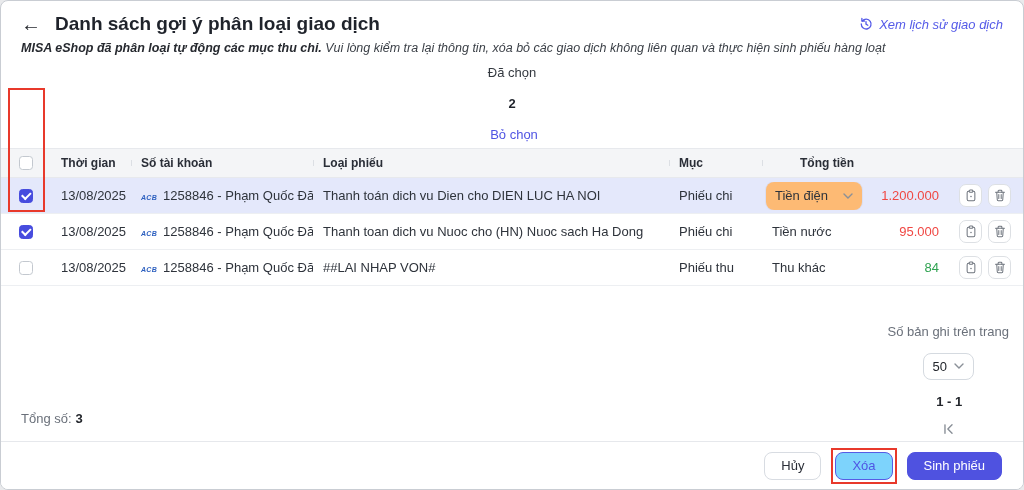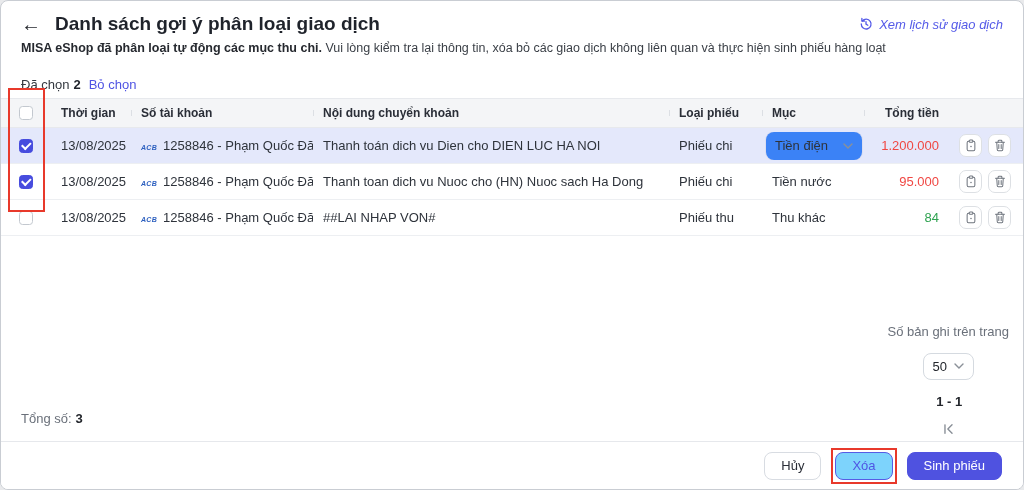--- a/index.html
+++ b/index.html
@@ -11,23 +11,23 @@
     color:#2e333b;
   }
   
   .top { padding:12px 20px 0 20px; }
   .title-row { display:flex; align-items:center; justify-content:space-between; }
   .title-left { display:flex; align-items:center; gap:14px; }
   .back-btn { font-size:20px; color:#23262c; cursor:pointer; line-height:1; }
   .page-title { font-size:19px; font-weight:bold; color:#1f232b; }
   .history-link { display:flex; align-items:center; gap:6px; font-size:13px; font-style:italic;
                   color:#545ae8; cursor:pointer; }
-  .subtitle { margin-top:6px; font-size:12.5px; color:#3a3f46; }
+  .subtitle { margin-top:6px; font-size:12.5px; font-style:italic; color:#3a3f46; }
   .subtitle b { color:#26292f; }
-  .selection-row { margin-top:22px; font-size:13px; color:#33383f; display:flex; gap:4px; align-items:center; }
+  .selection-row { margin-top:10px; font-size:13px; color:#33383f; display:flex; gap:16px; align-items:center;flex-direction:column; }
   .selection-row b { color:#1f232b; }
   .clear-link { color:#4f54e3; cursor:pointer; margin-left:4px; }
   
   .table { margin-top:6px; width:100%; font-size:13px; }
   .tr, .thead {
     display:grid;
     grid-template-columns:50px 80px 182px 1fr 93px 102px 85px 74px;
     align-items:center;
   }
   .thead { background:#f4f5f7; height:30px; border-top:1px solid #e7e9ed; border-bottom:1px solid #e7e9ed;
@@ -39,21 +39,21 @@
   .tr.selected { background:#e4e8fb; }
   .td { padding:0 10px; white-space:nowrap; overflow:hidden; color:#2e333b; }
   .cell-check { display:flex; justify-content:center; padding:0; }
   .checkbox { width:14px; height:14px; border:1.5px solid #c3c8cf; border-radius:3.5px; background:#fff;
               display:inline-flex; align-items:center; justify-content:center; cursor:pointer; }
   .checkbox.checked { background:#474cde; border-color:#474cde; }
   .checkbox.checked::after { content:""; width:7px; height:3.5px; border-left:2px solid #fff;
               border-bottom:2px solid #fff; transform:rotate(-45deg) translate(0.5px,-1px); }
   .bank-badge { font-size:7px; font-weight:bold; color:#2c5fbf; letter-spacing:0.3px; margin-right:6px;
                 font-style:italic; }
-  .select-pill { display:flex; align-items:center; justify-content:space-between; background:#3b82f6;
+  .select-pill { display:flex; align-items:center; justify-content:space-between; background:#fdba74;
                  border-radius:8px; height:28px; padding:0 9px; width:96px; cursor:pointer;
                  box-shadow:0 0 0 1px rgba(0,0,0,0.04); }
   .amount-out { color:#f04743; }
   .amount-in { color:#2fa351; }
   .cell-actions { display:flex; gap:6px; justify-content:flex-end; padding-right:12px; }
   .icon-btn { width:25px; height:23px; border:1px solid #dde0e4; border-radius:7px; background:#fff;
               display:flex; align-items:center; justify-content:center; cursor:pointer; }
   
   .list-footer { position:absolute; left:20px; right:14px; top:402px; height:30px;
                  display:flex; align-items:center; justify-content:space-between; font-size:13px; }
@@ -111,21 +111,20 @@
     </div>
   </div>
 
   <div class="table">
     <div class="thead">
       <div class="th cell-check">
         <span class="checkbox"></span>
       </div>
       <div class="th">Thời gian</div>
       <div class="th divider">Số tài khoản</div>
-      <div class="th divider">Nội dung chuyển khoản</div>
       <div class="th divider">Loại phiếu</div>
       <div class="th divider">Mục</div>
       <div class="th divider right">Tổng tiền</div>
       <div class="th divider"></div>
     </div>
 
     <div class="tr selected">
       <div class="td cell-check">
           <span class="checkbox checked"></span>
         </div>

